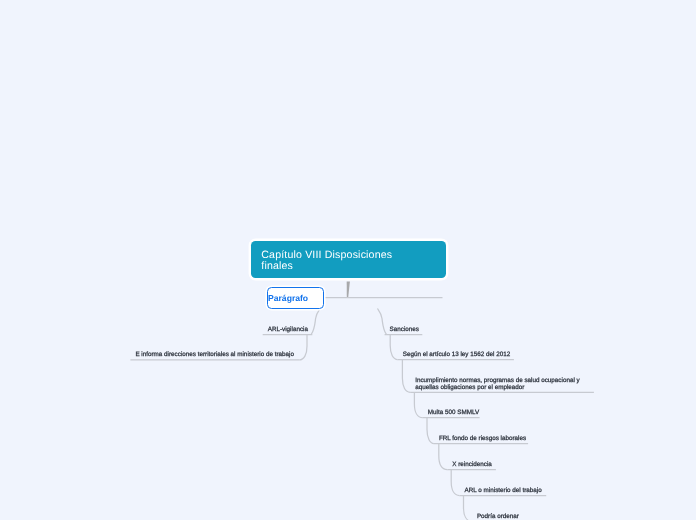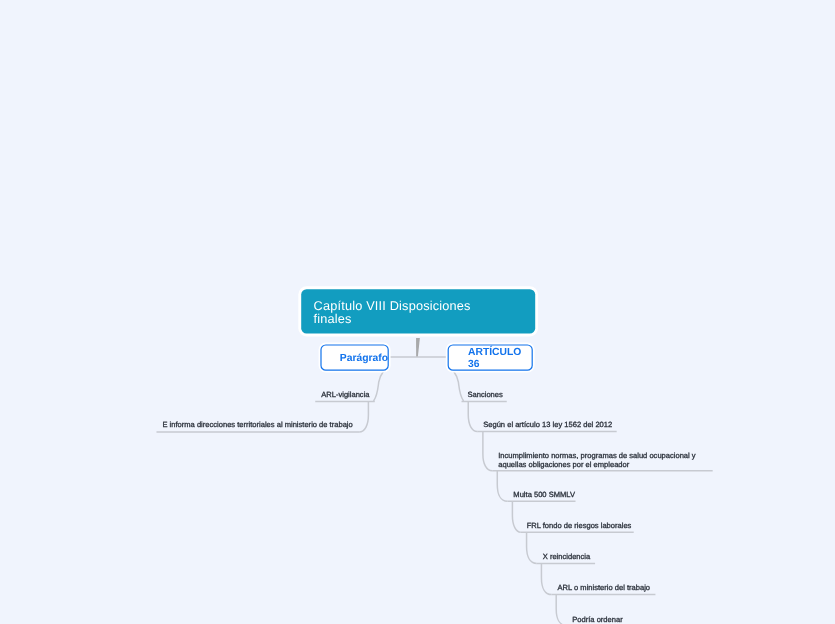--- a/index.html
+++ b/index.html
@@ -9,22 +9,22 @@
 .canvas{position:relative;width:696px;height:520px;}
 svg.links{position:absolute;left:0;top:0;width:696px;height:520px;overflow:visible;}
 svg.links path{fill:none;stroke:#c7cad1;stroke-width:1.25;}
 svg.links .stem{fill:#a8a9ab;stroke:none;}
 .root-box{position:absolute;left:250.8px;top:241.4px;width:195px;height:36.5px;
           background:#129dc0;border-radius:4.5px;box-shadow:0 0 0 2.4px #ffffff;
           box-sizing:border-box;}
 .root-text{position:absolute;left:10.5px;top:8.9px;width:145px;color:#fff;
            font-size:10.6px;font-weight:normal;line-height:10.3px;letter-spacing:0.16px;}
 .pill{position:absolute;border:1.65px solid #1273ec;background:#fff;border-radius:4.5px;
-      box-sizing:border-box;display:flex;align-items:center;justify-content:center;
-      color:#1273ec;font-weight:bold;font-size:8.6px;box-shadow:0 0 0 1.5px #fff;padding-left:16px;}
+      box-sizing:border-box;display:flex;align-items:center;justify-content:flex-start;
+      color:#1273ec;font-weight:bold;font-size:8.6px;box-shadow:0 0 0 1.5px #fff;}
 .node{position:absolute;color:#2b313b;-webkit-text-stroke:0.25px #2b313b;font-size:6.3px;line-height:7.3px;white-space:nowrap;}
 </style>
 </head>
 <body>
 
 <div class="canvas">
 
   <svg class="links" viewBox="0 0 696 520">
     <polygon class="stem" points="346.7,281.6 349.9,281.6 348.2,297.5 346.8,297.5"></polygon>
     <path d="M323.5 297.5 L442.5 297.5"></path>
@@ -60,23 +60,20 @@
   </svg>
 
   <div class="root-box">
     <div class="root-text">Capítulo VIII Disposiciones finales</div>
   </div>
 
   <div class="pill" style="left:267px;top:287px;width:56.5px;height:21.5px">
     <span>Parágrafo</span>
   </div>
 
-  <div class="pill" style="left:373px;top:287px;width:70.5px;height:21.5px">
-    <span>ARTÍCULO 36</span>
-  </div>
 
   <div class="node" style="left:267.7px;top:326.0px">ARL-vigilancia</div>
   <div class="node" style="left:135.4px;top:351.4px">E informa direcciones territoriales al ministerio de trabajo</div>
   <div class="node" style="left:389.6px;top:326.0px">Sanciones</div>
   <div class="node" style="left:402.7px;top:351.0px">Según el artículo 13 ley 1562 del 2012</div>
   <div class="node" style="left:415.2px;top:376.5px;white-space:normal;width:174px">Incumplimiento normas, programas de salud ocupacional y aquellas obligaciones por el empleador</div>
   <div class="node" style="left:427.8px;top:409.2px">Multa 500 SMMLV</div>
   <div class="node" style="left:438.9px;top:435.0px">FRL fondo de riesgos laborales</div>
   <div class="node" style="left:452.3px;top:461.0px">X reincidencia</div>
   <div class="node" style="left:464.6px;top:487.0px">ARL o ministerio del trabajo</div>

